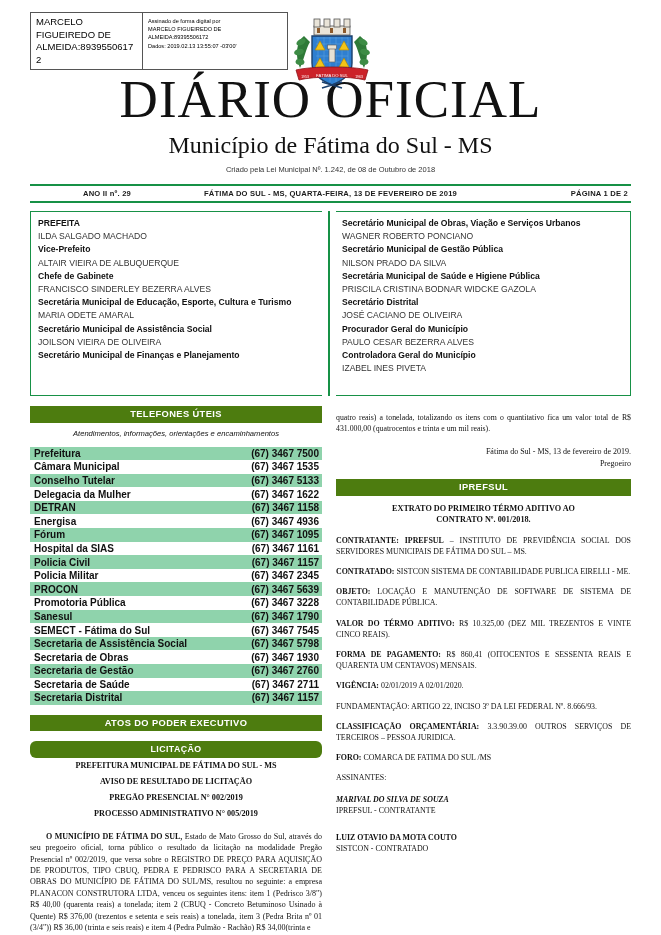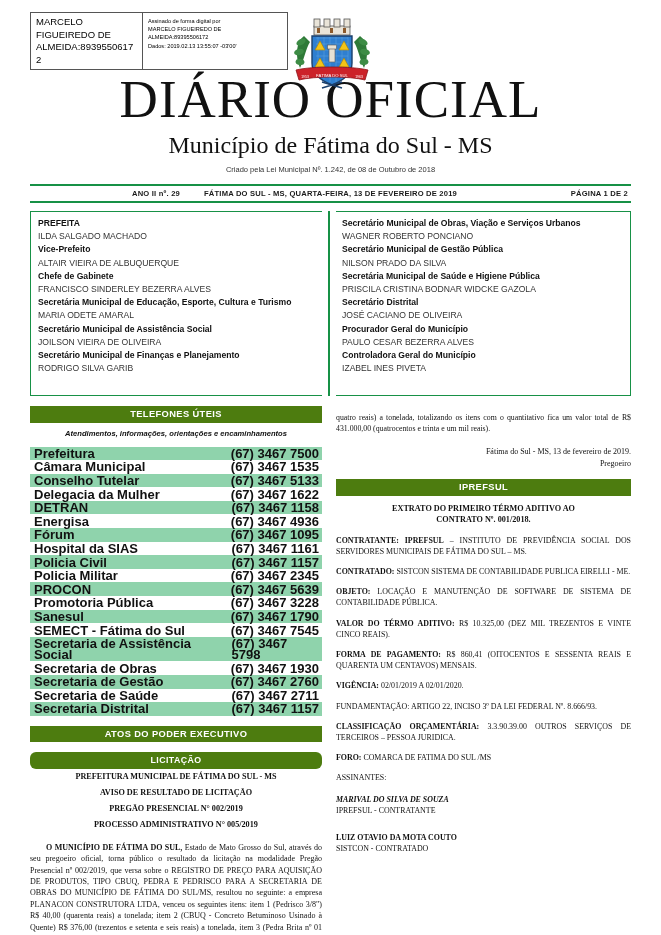--- a/index.html
+++ b/index.html
@@ -71,21 +71,21 @@
   
   .issue-bar {
     margin-top: 9px;
     border-top: 2.2px solid #179146;
     border-bottom: 2.2px solid #179146;
     height: 19px;
     display: flex; align-items: center;
     font-size: 7.6px; font-weight: bold;
     letter-spacing: .2px;
   }
-  .issue-left { width: 150px; padding-left: 4px; text-align: right; }
+  .issue-left { width: 150px; padding-left: 4px; text-align: center; }
   .issue-center { flex: 1; text-align: center; }
   .issue-right { width: 150px; text-align: right; padding-right: 3px; }
 
   
   .cols { display: flex; margin-top: 8px; }
   .col-l { width: 292px; }
   .col-gap { width: 14px; display: flex; justify-content: center; }
   .vline { width: 1.3px; background: #179146; height: 185px; }
   .col-r { width: 295px; }
 
@@ -111,29 +111,29 @@
     color: #fff;
     text-align: center;
     font-size: 9.3px; font-weight: bold;
     letter-spacing: .4px;
     padding: 3px 0 3.5px;
     margin-top: 10px;
   }
   .banner.sm { font-size: 8.8px; border-radius: 6px; }
   .banner-note {
     text-align: center;
-    font-size: 7.6px; font-style: italic; font-weight: bold;
+    font-size: 7.6px; font-style: italic; font-weight: normal;
     margin-top: 6px; color: #111;
   }
 
   
   .phones { margin-top: 9px; }
   .ph-row {
     display: flex; justify-content: space-between;
-    font-size: 13px; font-weight: bold;
+    font-size: 10px; font-weight: bold;
     padding: 1.3px 3px 1.3px 4px;
     color: #111;
     line-height: 11px;
   }
   .ph-row.alt { background: #8fd3ac; }
 
   
   .lic-center {
     text-align: center;
     font-family: "Liberation Serif", serif;
@@ -284,21 +284,20 @@
         <div>
             <div class="off-role">Secretária Municipal de Educação, Esporte, Cultura e Turismo</div>
             <div class="off-name">MARIA ODETE AMARAL</div>
           </div>
         <div>
             <div class="off-role">Secretário Municipal de Assistência Social</div>
             <div class="off-name">JOILSON VIEIRA DE OLIVEIRA</div>
           </div>
         <div>
             <div class="off-role">Secretário Municipal de Finanças e Planejamento</div>
-            <div class="off-name">RODRIGO SILVA GARIB</div>
           </div>
       </div>
 
       <div class="banner">TELEFONES ÚTEIS</div>
       <div class="banner-note">Atendimentos, informações, orientações e encaminhamentos</div>
 
       <div class="phones">
         <div class="ph-row alt">
             <span>Prefeitura</span>
             <span>(67) 3467 7500</span>

